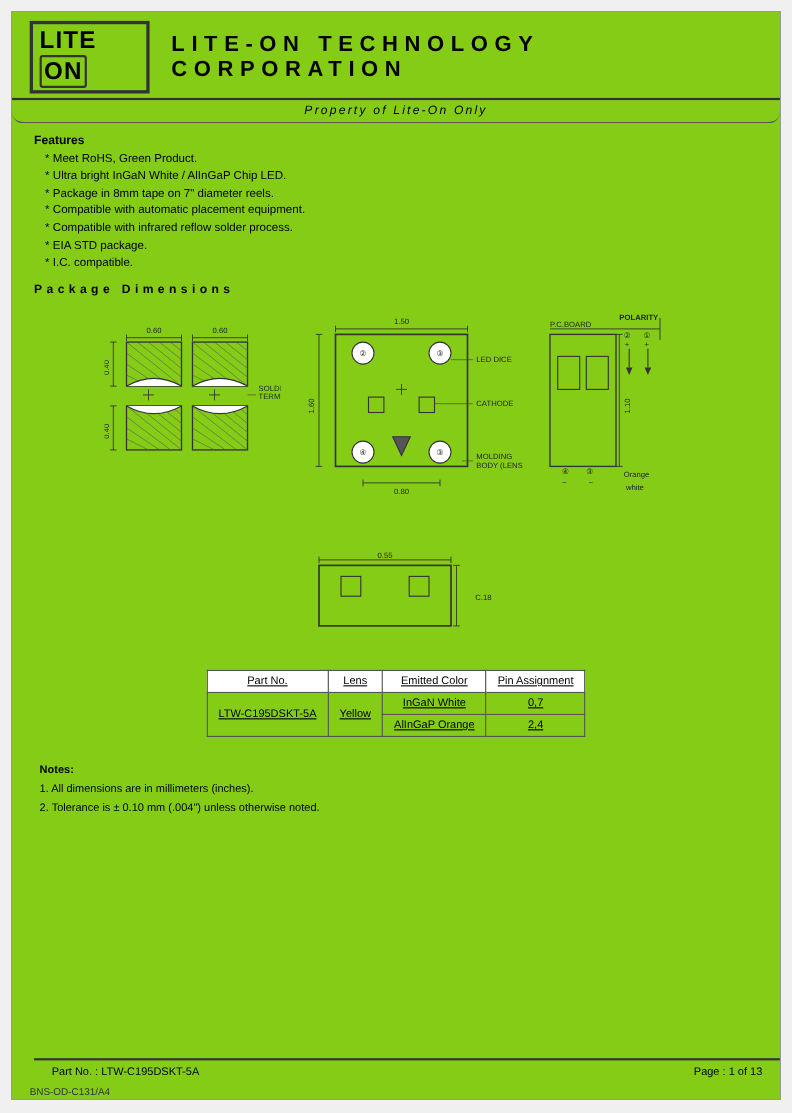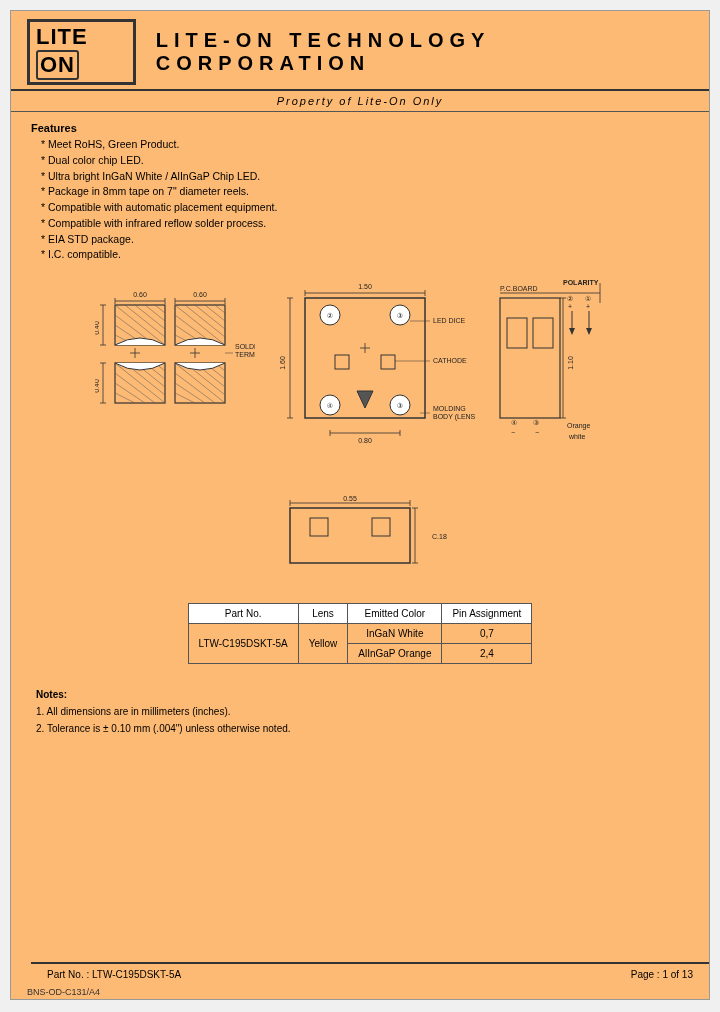--- a/index.html
+++ b/index.html
@@ -6,21 +6,21 @@
     body {
       width: 720px;
       min-height: 1012px;
       background: #f0f0f0;
       font-family: Arial, sans-serif;
       font-size: 11px;
     }
     .page {
       width: 700px;
       min-height: 990px;
-      background: #fdba74;
+      background: #84cc16;
       margin: 10px auto;
       border: 1px solid #999;
       display: flex;
       flex-direction: column;
     }
     .header {
       display: flex;
       align-items: center;
       justify-content: space-between;
       padding: 8px 16px 4px 16px;
@@ -51,20 +51,21 @@
       letter-spacing: 6px;
       font-family: Arial, sans-serif;
     }
     .subtitle {
       text-align: center;
       font-size: 11px;
       padding: 4px 12px;
       border-bottom: 1px solid #555;
       font-style: italic;
       letter-spacing: 2px;
+      border-radius: 10px;
     }
     .content {
       flex: 1;
       padding: 10px 20px;
     }
     .features-title {
       font-weight: bold;
       font-size: 11px;
       margin-bottom: 3px;
     }
@@ -102,20 +103,21 @@
       margin-bottom: 20px;
     }
     .table-section {
       margin: 10px 0;
       display: flex;
       justify-content: center;
     }
     table {
       border-collapse: collapse;
       font-size: 10px;
+      text-decoration: underline;
     }
     table td, table th {
       border: 1px solid #555;
       padding: 4px 10px;
       text-align: center;
     }
     table th {
       background: #fff;
       font-weight: normal;
     }
@@ -157,28 +159,28 @@
       <span class="header-title">LITE-ON   TECHNOLOGY   CORPORATION</span>
     </div>
   </div>
   <div class="subtitle">Property of Lite-On Only</div>
 
   <div class="content">
 
     <p class="features-title">Features</p>
     <ul class="features-list">
       <li>* Meet RoHS, Green Product.</li>
-      <li>* Dual color chip LED.</li>
       <li>* Ultra bright InGaN White / AlInGaP Chip LED.</li>
       <li>* Package in 8mm tape on 7" diameter reels.</li>
       <li>* Compatible with automatic placement equipment.</li>
       <li>* Compatible with infrared reflow solder process.</li>
       <li>* EIA STD package.</li>
       <li>* I.C. compatible.</li>
     </ul>
+    <p class="package-title">Package    Dimensions</p>
 
     <div class="diagrams-area">
 
       <svg width="160" height="180">
 
         <line x1="20" y1="28" x2="70" y2="28" stroke="#333" stroke-width="0.8"></line>
         <line x1="20" y1="25" x2="20" y2="31" stroke="#333" stroke-width="0.8"></line>
         <line x1="70" y1="25" x2="70" y2="31" stroke="#333" stroke-width="0.8"></line>
         <text x="45" y="24" text-anchor="middle">0.60</text>
 

